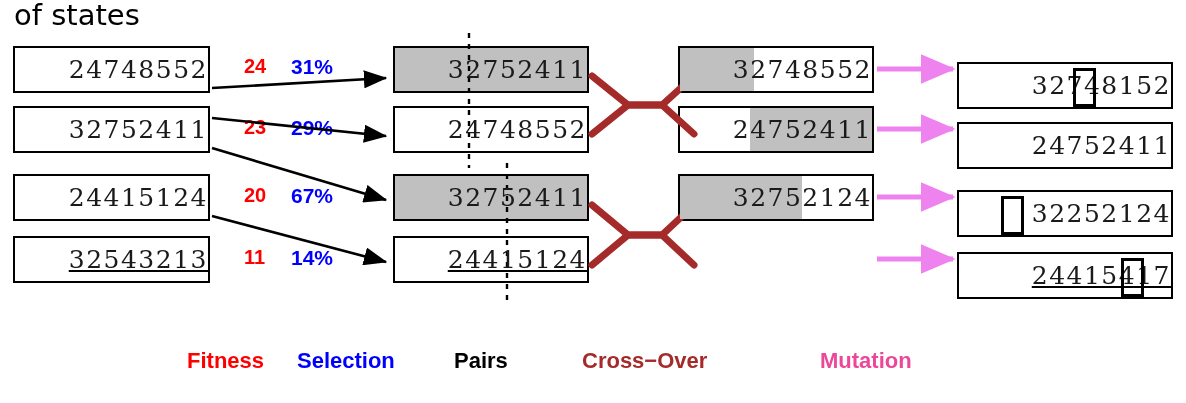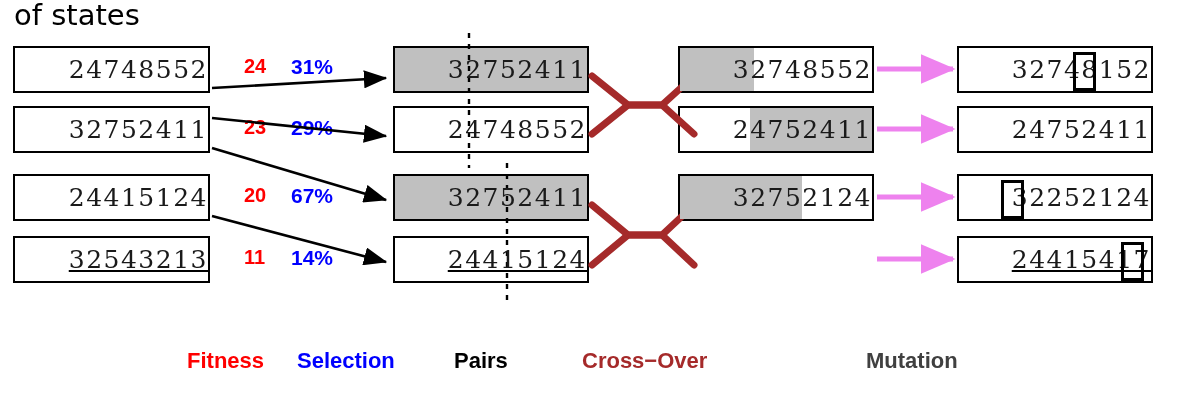--- a/index.html
+++ b/index.html
@@ -69,21 +69,21 @@
     border: 3px solid #000000;
     box-sizing: border-box;
     z-index: 3;
     background: transparent;
   }
 
   
   .col1 { left: 13px;  width: 197px; }
   .col2 { left: 393px; width: 196px; }
   .col3 { left: 678px; width: 196px; }
-  .col4 { left: 957px; width: 196px; }
+  .col4 { left: 957px; width: 216px; margin-top: 16px; }
 
   .r1 { top: 46px; }
   .r2 { top: 106px; }
   .r3 { top: 174px; }
   .r4 { top: 236px; text-decoration: underline; }
 
   
   .fitnum, .selnum {
     position: absolute;
     font-family: "Liberation Sans", sans-serif;
@@ -114,21 +114,21 @@
     top: 348px;
     font-family: "Liberation Sans", sans-serif;
     font-weight: bold;
     font-size: 22px;
     white-space: nowrap;
   }
   .lg-fitness   { left: 187px; color: #ff0000; }
   .lg-selection { left: 297px; color: #0000ff; }
   .lg-pairs     { left: 454px; color: #000000; }
   .lg-cross     { left: 582px; color: #a52a2a; }
-  .lg-mutation  { left: 866px; color: #404040; }
+  .lg-mutation  { left: 820px; color: #ec4899; }
 </style>
 </head>
 <body>
 
 <div id="canvas">
 
   <div class="title">of states</div>
 
   <div class="chrom col1 r1">
     <span class="digits">24748552</span>

